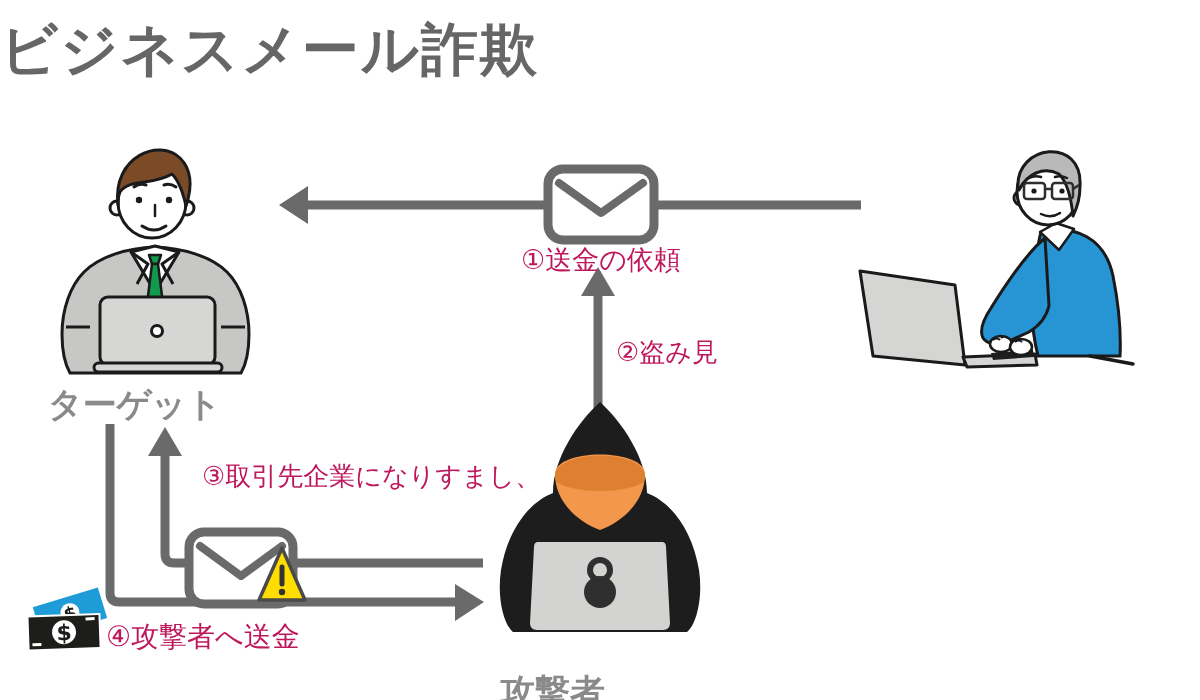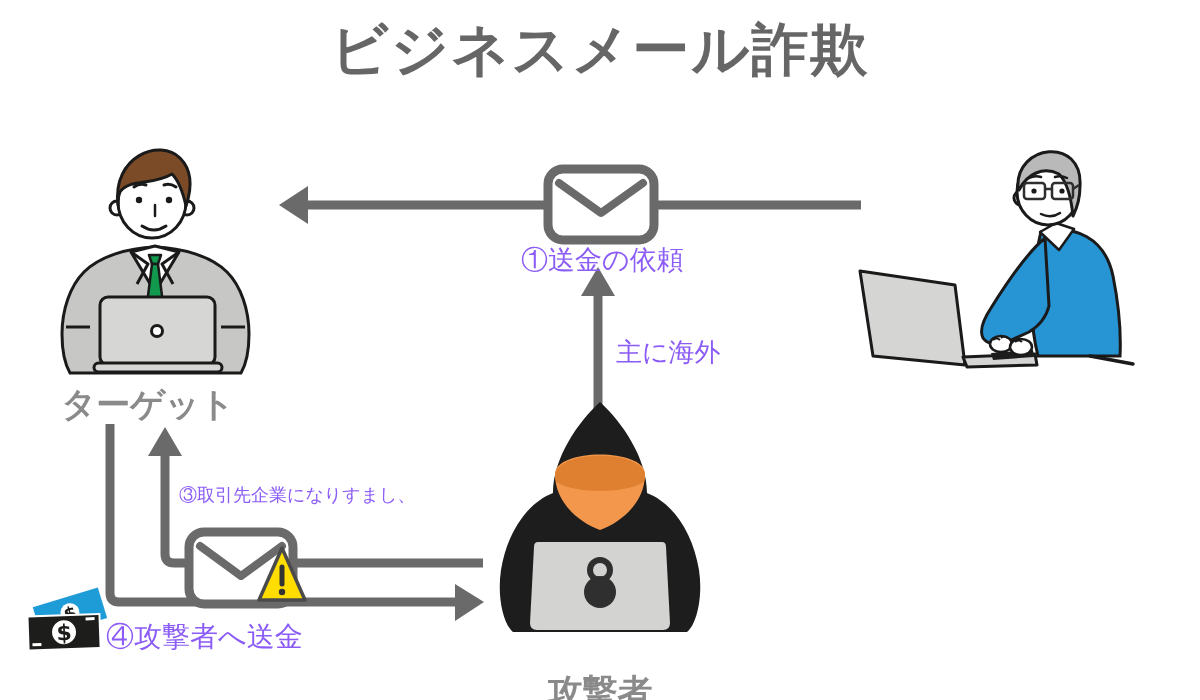--- a/index.html
+++ b/index.html
@@ -2,31 +2,31 @@
 <html><head>
 <meta charset="utf-8">
 <style>
   html,body{margin:0;padding:0;}
   body{
     width:1200px;height:700px;background:#ffffff;position:relative;overflow:hidden;
     font-family:"Liberation Sans","DejaVu Sans",sans-serif;
   }
   .abs{position:absolute;}
   #title{
-    left:0;top:12px;width:1200px;text-align:center;
+    left:0;top:12px;width:1200px;text-align:left;
     font-size:57px;font-weight:700;color:#666666;letter-spacing:2px;
   }
-  .actor-label{color:#8a8a8a;font-weight:600;text-align:center;}
+  .actor-label{color:#8a8a8a;font-weight:600;text-align:left;}
   #target-label{left:48px;top:382px;width:200px;font-size:34px;}
   #partner-label{left:895px;top:384px;width:270px;font-size:34px;line-height:37px;}
   #attacker-label{left:500px;top:638px;width:200px;font-size:35px;margin-top:31px;}
-  .step-label{color:#8b5cf6;font-weight:500;font-family:Liberation Mono, monospace;}
+  .step-label{color:#be185d;font-weight:500;}
   #step1-label{left:521px;top:242px;font-size:27px;}
   #step2-label{left:616px;top:335px;font-size:26px;}
-  #step3-label{left:179px;top:461px;font-size:18px;line-height:31px;margin-top:20px;}
+  #step3-label{left:202px;top:461px;font-size:26px;line-height:31px;}
   #step3-label .line2{padding-left:24px;}
   #step4-label{left:106px;top:618px;font-size:28px;}
   svg{display:block;}
 </style>
 </head>
 <body>
 
 <svg class="abs" style="left:0;top:0;" width="1200" height="700" viewBox="0 0 1200 700">
   <g stroke="#6a6a6a" stroke-width="9" fill="none">
     <path d="M861,205 H306"></path>
@@ -164,19 +164,19 @@
 
 <div id="target-label" class="abs actor-label">ターゲット</div>
 
 <div id="partner-label" class="abs actor-label">
 </div>
 
 <div id="attacker-label" class="abs actor-label">攻撃者</div>
 
 <div id="step1-label" class="abs step-label">①送金の依頼</div>
 
-<div id="step2-label" class="abs step-label">主に海外</div>
+<div id="step2-label" class="abs step-label">②盗み見</div>
 
 <div id="step3-label" class="abs step-label">
   <div>③取引先企業になりすまし、</div>
 </div>
 
 <div id="step4-label" class="abs step-label">④攻撃者へ送金</div>
 
 </body></html>

